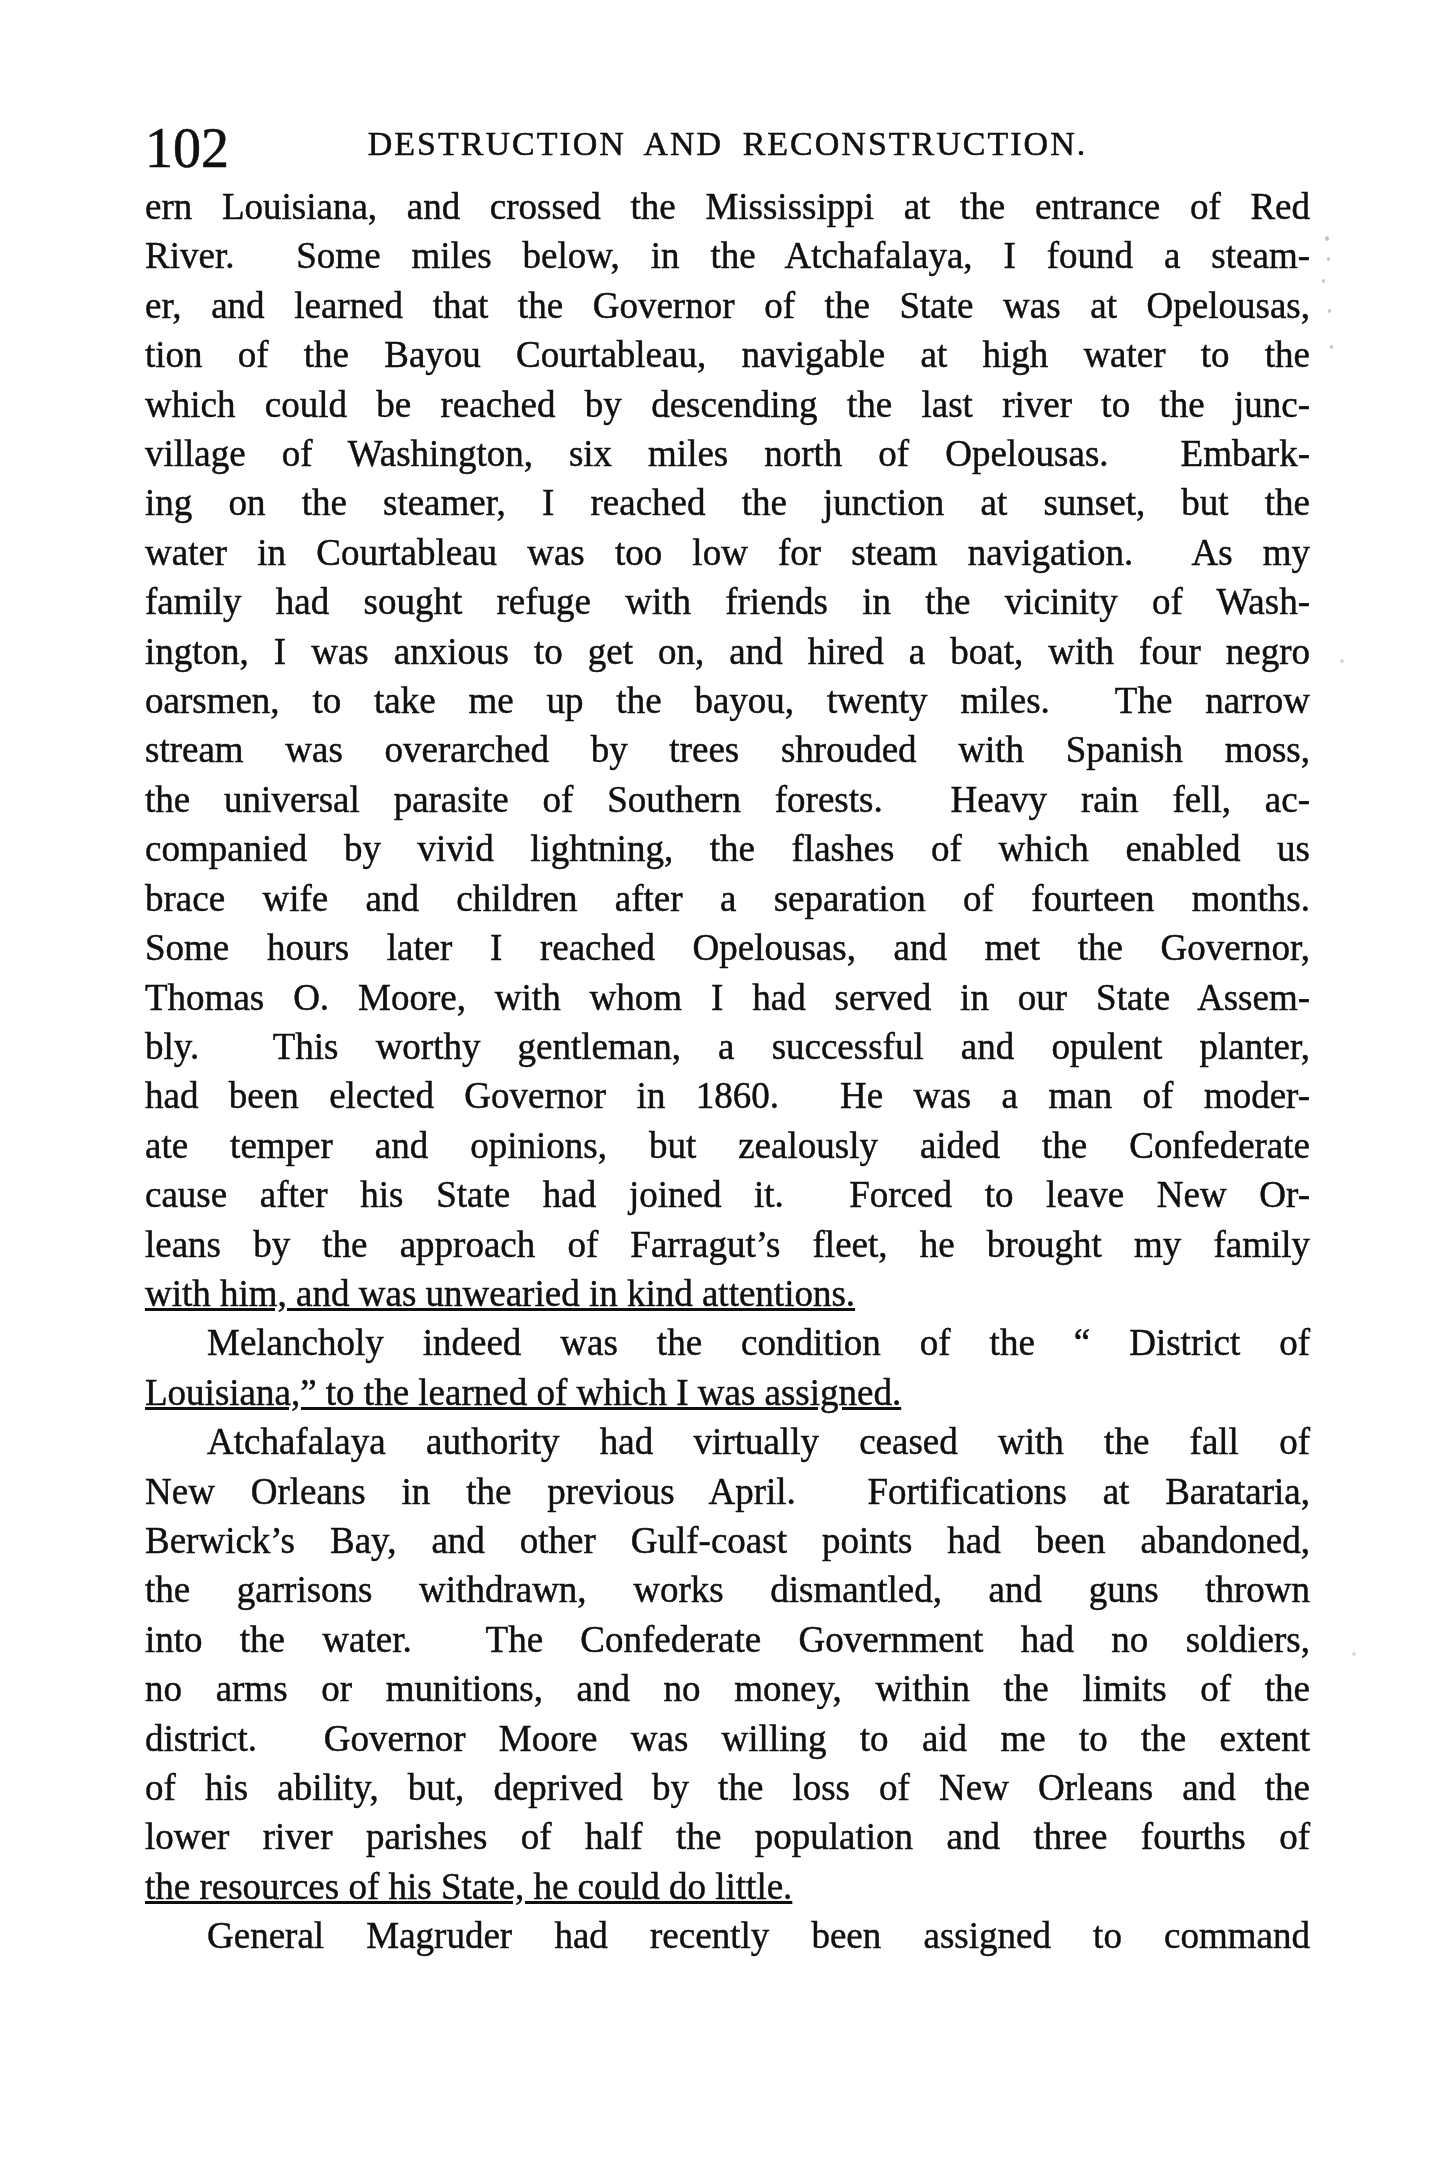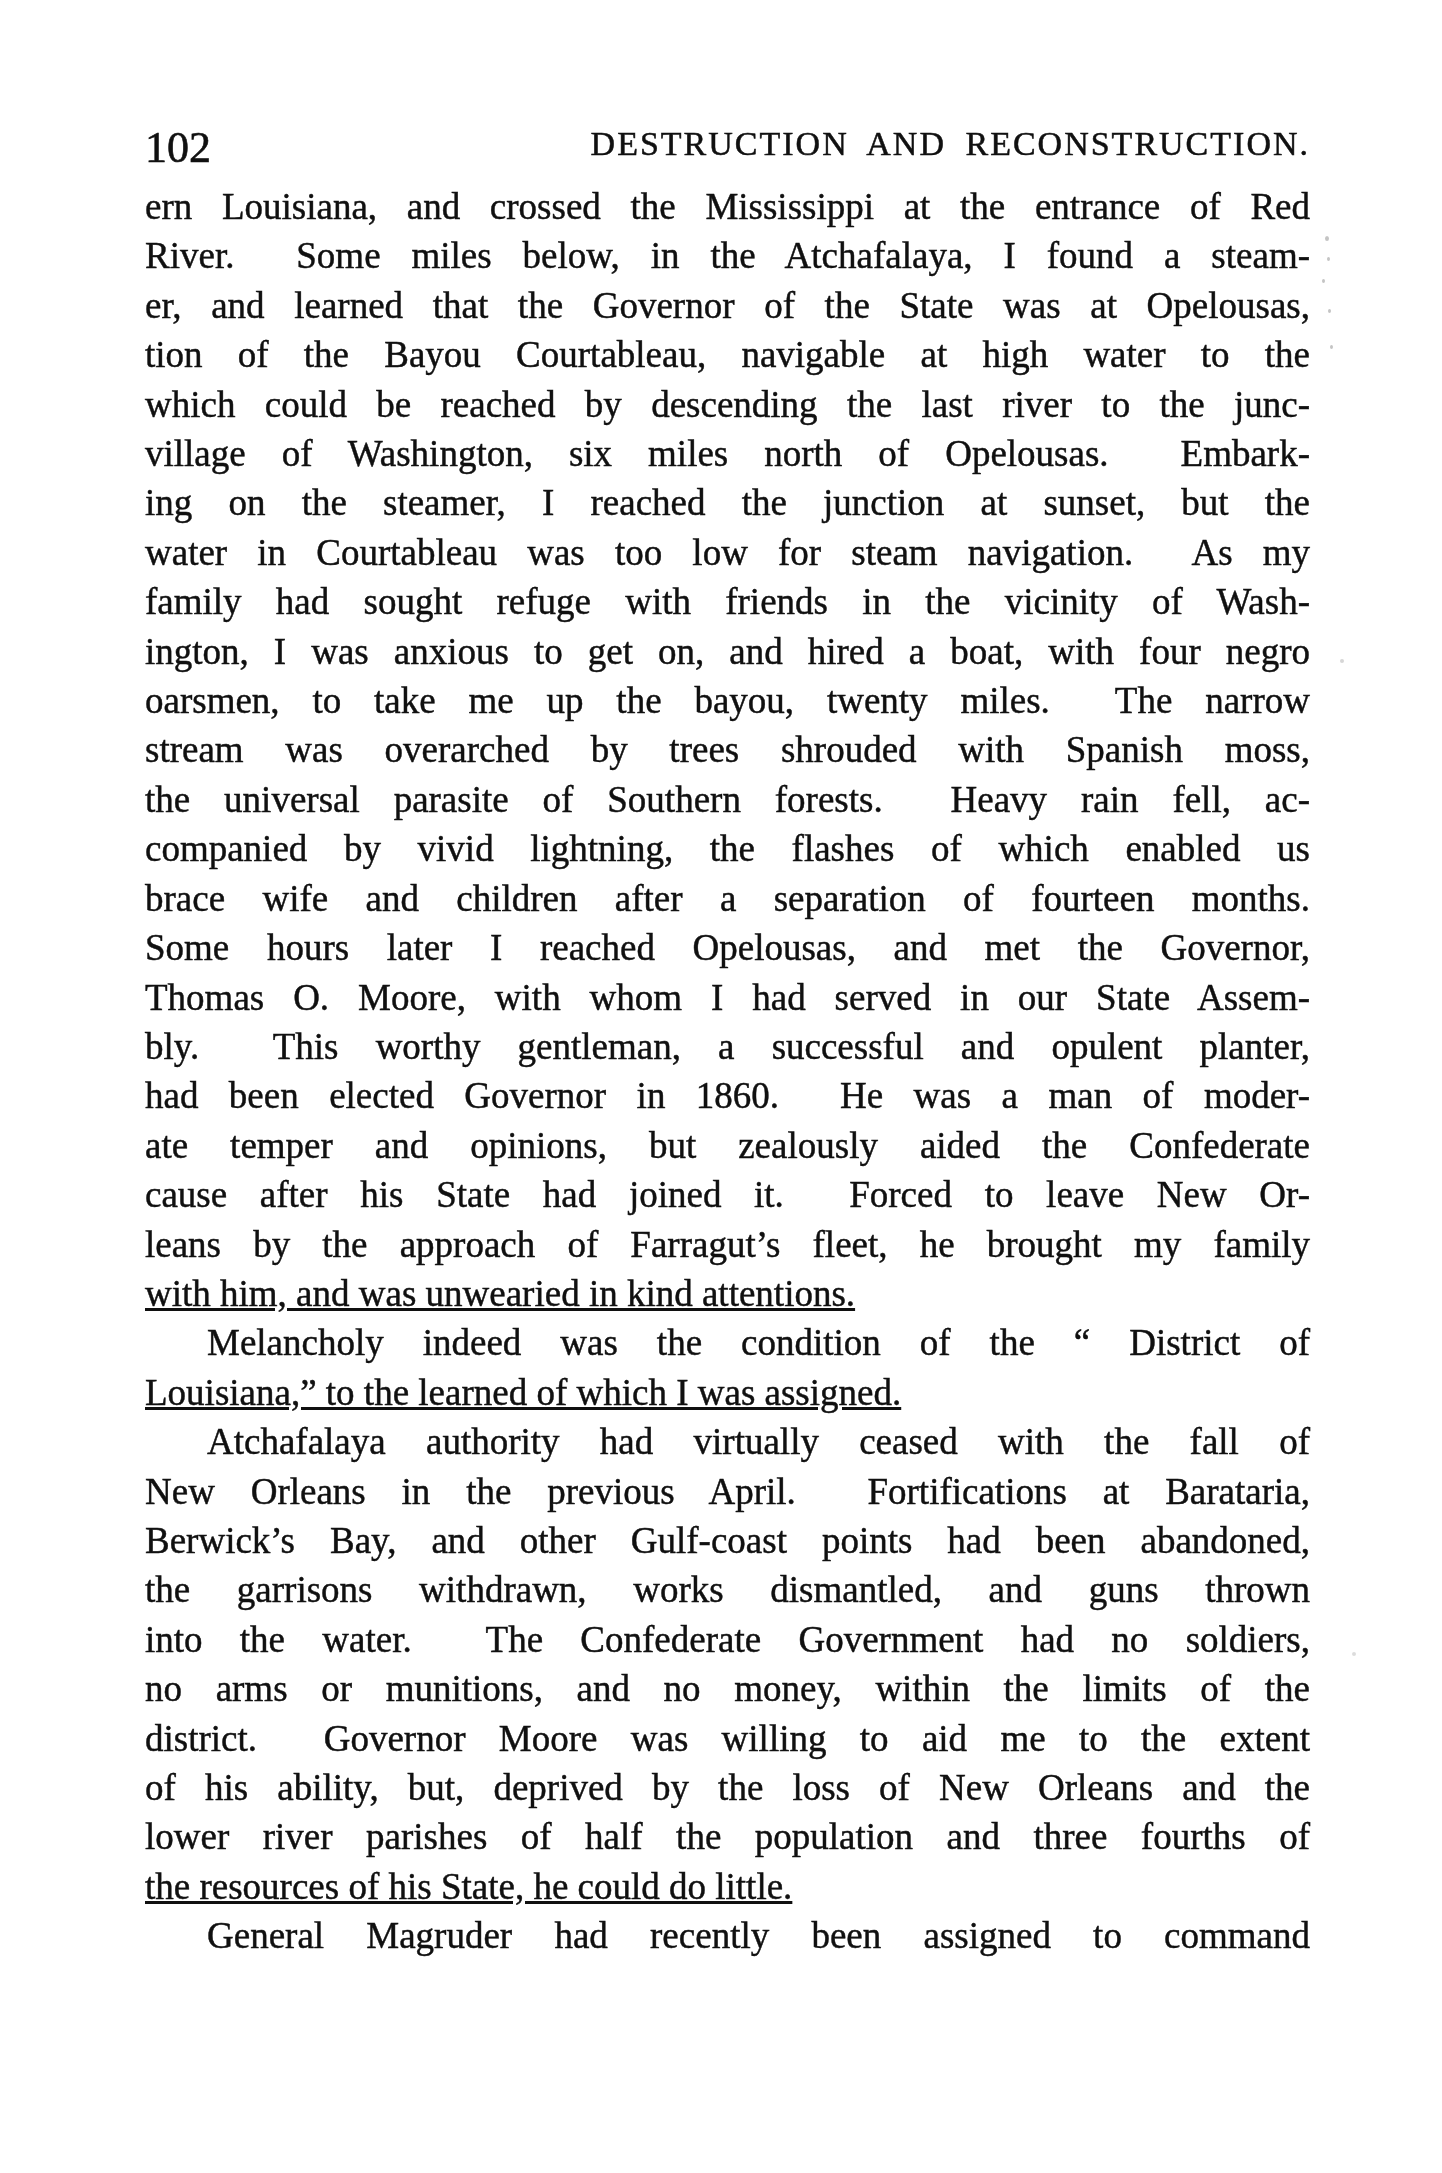--- a/index.html
+++ b/index.html
@@ -10,27 +10,27 @@
     overflow:hidden;
     font-family:"Liberation Serif","DejaVu Serif",serif;
     color:#101010;
   }
   .header{
     position:absolute;top:118px;left:145px;right:132px;
     height:52px;
   }
   .pagenum{
     position:absolute;left:0;top:0;
-    font-size:44px;line-height:52px;font-weight:normal;
+    font-size:56px;line-height:52px;font-weight:normal;
     -webkit-text-stroke:0.6px #101010;
     transform:translateY(4px);
   }
   .runhead{
     position:absolute;left:0;right:0;top:0;
-    text-align:right;
+    text-align:center;
     font-size:34px;line-height:52px;
     letter-spacing:2px;word-spacing:9px;
     -webkit-text-stroke:0.5px #101010;
     white-space:nowrap;
   }
   .textblock{
     position:absolute;top:182px;left:145px;right:132px;
   }
   .line{
     font-size:37px;

